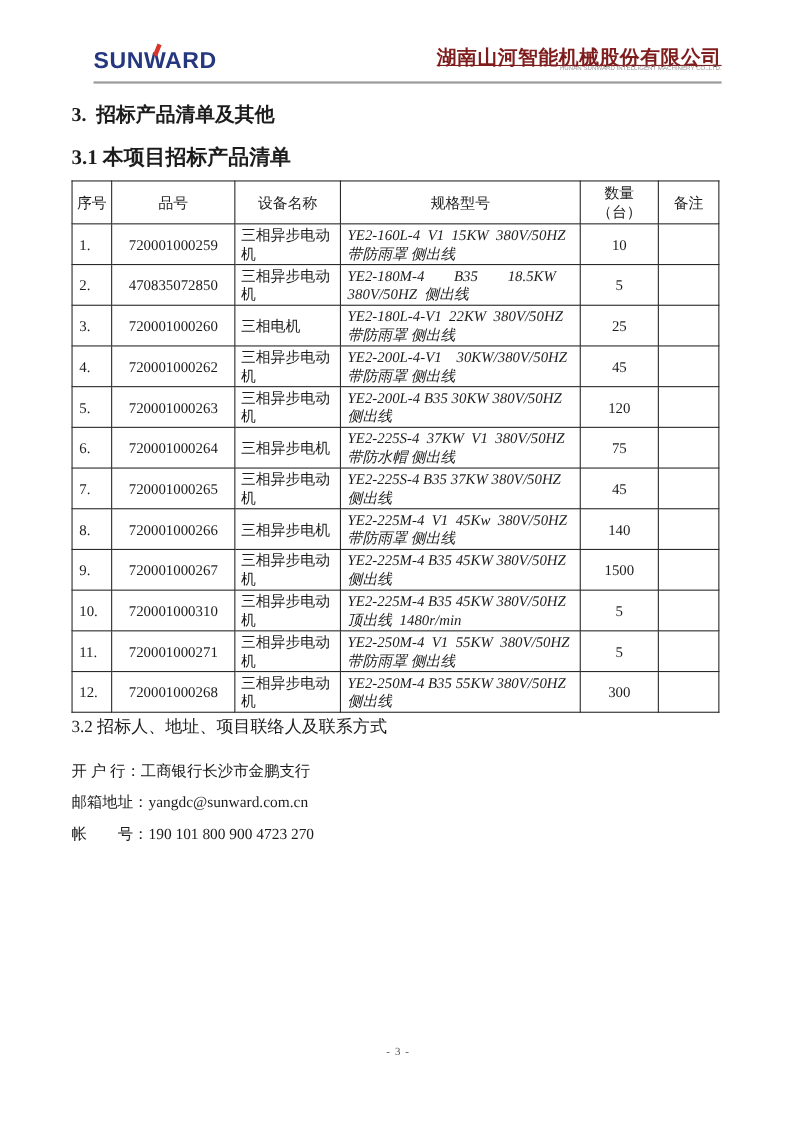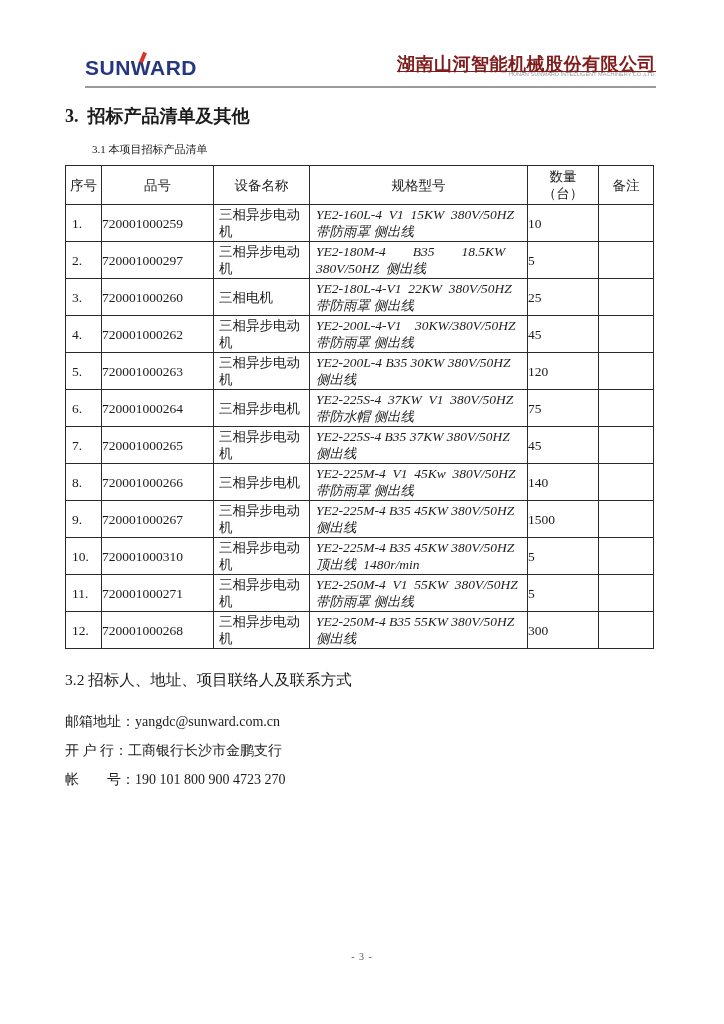--- a/index.html
+++ b/index.html
@@ -6,21 +6,21 @@
   html, body { background: #ffffff; }
   body {
     font-family: "Liberation Serif", "DejaVu Serif", serif;
     color: #1c1c1c;
   }
   .page {
     position: relative;
     width: 724px;
     height: 1024px;
     background: #ffffff;
-    padding: 56px 68px 0 65px;
+    padding: 44px 68px 0 65px;
     overflow: hidden;
   }
   
   .hdr {
     display: flex;
     justify-content: space-between;
     align-items: flex-start;
     padding-left: 20px;
   }
   .logo {
@@ -67,22 +67,22 @@
     height: 2px;
     background: #9b9b9b;
   }
   
   .h1 {
     margin-top: 16px;
     font-size: 18px;
     font-weight: bold;
     white-space: pre-wrap;
   }
-  .h2 { margin-top: 14px; font-size: 11px; font-weight: normal; white-space: pre-wrap; margin-left: 27px; }
-  .h2b { margin-top: 21px; font-size: 15.5px; font-weight: normal; white-space: pre-wrap; }
+  .h2 { margin-top: 14px; font-size: 19px; font-weight: bold; white-space: pre-wrap; }
+  .h2b { margin-top: 2px; font-size: 15.5px; font-weight: normal; white-space: pre-wrap; }
   
   table.products {
     margin-top: 8px;
     border-collapse: collapse;
     table-layout: fixed;
     width: 588px;
     font-size: 13.5px;
     border-radius: 30px;
   }
   table.products th, table.products td {
@@ -98,24 +98,24 @@
     padding: 2px 2px;
   }
   table.products td { height: 35px; }
   .col-no    { width: 36px; }
   .col-item  { width: 112px; }
   .col-dev   { width: 96px; }
   .col-spec  { width: 218px; }
   .col-qty   { width: 71px; }
   .col-rem   { width: 55px; }
   td.c-no   { text-align: left; padding-left: 6px; }
-  td.c-item { text-align: left; }
+  td.c-item { text-align: center; }
   td.c-dev  { text-align: left; padding: 1px 5px; white-space: pre-wrap; }
   td.c-spec { text-align: left; padding: 1px 6px; white-space: pre-wrap; font-style: italic; }
-  td.c-qty  { }
+  td.c-qty  { text-align: center; }
   
   .contact { margin-top: 22px; font-size: 14px; }
   .contact-line {
     margin-bottom: 11px;
     line-height: 18px;
     white-space: pre-wrap;
   }
   
   .footer {
     position: absolute;
@@ -173,21 +173,21 @@
           <td class="c-item">720001000259</td>
           <td class="c-dev">三相异步电动
 机</td>
           <td class="c-spec">YE2-160L-4  V1  15KW  380V/50HZ
 带防雨罩 侧出线</td>
           <td class="c-qty">10</td>
           <td class="c-rem"></td>
         </tr>
         <tr>
           <td class="c-no">2.</td>
-          <td class="c-item">720001000297</td>
+          <td class="c-item">470835072850</td>
           <td class="c-dev">三相异步电动
 机</td>
           <td class="c-spec">YE2-180M-4        B35        18.5KW
 380V/50HZ  侧出线</td>
           <td class="c-qty">5</td>
           <td class="c-rem"></td>
         </tr>
         <tr>
           <td class="c-no">3.</td>
           <td class="c-item">720001000260</td>
@@ -284,20 +284,20 @@
 侧出线</td>
           <td class="c-qty">300</td>
           <td class="c-rem"></td>
         </tr>
     </tbody>
   </table>
 
   <div class="h2b">3.2 招标人、地址、项目联络人及联系方式</div>
 
   <div class="contact">
+      <p class="contact-line"><span>开 户 行：</span><span>工商银行长沙市金鹏支行</span></p>
       <p class="contact-line"><span>邮箱地址：</span><span>yangdc@sunward.com.cn</span></p>
-      <p class="contact-line"><span>开 户 行：</span><span>工商银行长沙市金鹏支行</span></p>
       <p class="contact-line"><span>帐        号：</span><span>190 101 800 900 4723 270</span></p>
   </div>
 
   <div class="footer">- 3 -</div>
 
 </div>
 
 </body></html>

